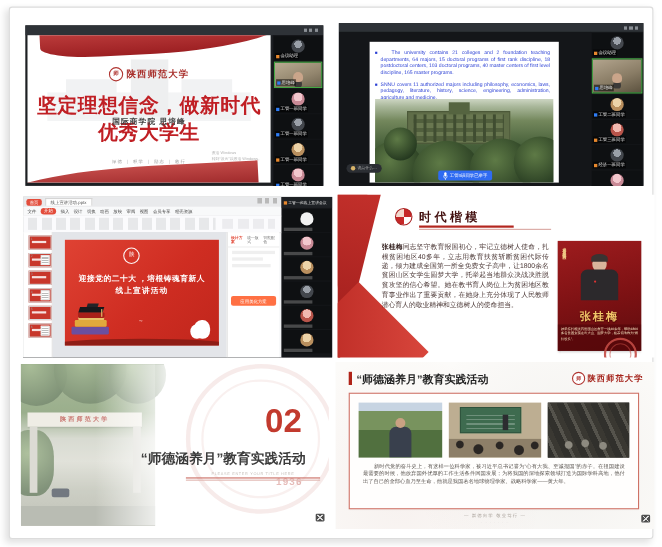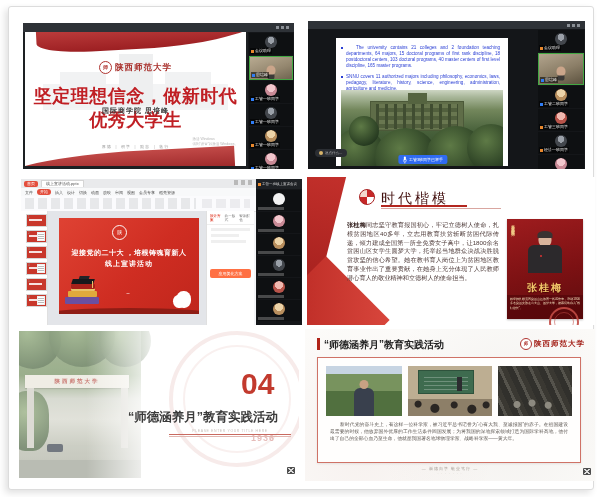--- a/index.html
+++ b/index.html
@@ -98,21 +98,21 @@
   .ml-head{height:10px;display:flex;align-items:center;gap:1px;padding:0 2px;font-size:3.5px;color:#ddd;white-space:nowrap;overflow:hidden;background:#1e2125;}
   .mrow{position:relative;height:21px;margin:1px;background:#0e1012;overflow:hidden;}
   .mbarname{position:absolute;left:1px;bottom:1px;width:26px;height:3px;background:rgba(120,120,120,.55);}
 
   
   .mr{background:#fff;}
   .mr-rib1{position:absolute;left:-30px;top:-20px;width:46px;height:220px;background:linear-gradient(#c5312c,#8f1514);transform:rotate(14deg);}
   .mr-rib2{position:absolute;left:-36px;top:-16px;width:30px;height:230px;background:#e0564b;transform:rotate(18deg);opacity:.85;}
   .mr-corner{position:absolute;left:-26px;bottom:-40px;width:90px;height:90px;background:linear-gradient(45deg,#b5241f,#d8463c);transform:rotate(45deg);}
   .emblem{position:absolute;left:52px;top:12px;width:14px;height:14px;border-radius:50%;border:1px solid #a22;background:conic-gradient(#c62828 0 90deg,#fff 90deg 180deg,#c62828 180deg 270deg,#f3d9ce 270deg);}
-  .mr-title{position:absolute;left:74px;top:13px;color:#43100f;font-size:14px;font-weight:normal;letter-spacing:3px;}
+  .mr-title{position:absolute;left:74px;top:13px;color:#43100f;font-size:11px;font-weight:bold;letter-spacing:3px;}
   .mr-under{position:absolute;left:74px;top:28px;width:86px;height:2px;background:#b3261f;}
   .mr-under:after{content:"";position:absolute;left:0;top:3px;width:120px;height:1px;background:#d9a6a0;}
   .mr-body{position:absolute;left:40px;top:44px;width:152px;color:#4d3a38;font-size:6.2px;line-height:8.8px;text-align:justify;}
   .mr-body b{color:#33201e;}
   .poster{position:absolute;left:200px;top:42px;width:76px;height:100px;background:linear-gradient(165deg,#9e1c1e 0%,#7c1113 55%,#5e0c0e 100%);overflow:hidden;box-shadow:0 1px 2px rgba(0,0,0,.25);}
   .vtext{position:absolute;left:3px;top:3px;height:55px;writing-mode:vertical-rl;font-size:3.5px;line-height:5px;color:#f3cf8a;letter-spacing:.5px;}
   .phead{position:absolute;left:50%;top:14px;transform:translateX(-50%);width:13px;height:14px;border-radius:45%;background:#d9b49c;}
   .phead:before{content:"";position:absolute;left:-1px;top:-2px;width:15px;height:7px;border-radius:50% 50% 0 0;background:#3a3332;}
   .pbody{position:absolute;left:50%;top:26px;transform:translateX(-50%);width:34px;height:28px;border-radius:6px 6px 0 0;background:#2c292c;}
   .pbadge{position:absolute;left:44%;top:36px;width:2px;height:2px;background:#d33;border-radius:50%;}
@@ -440,21 +440,21 @@
       <div class="gate-text">陕西师范大学</div>
       <div class="post" style="left:8px;"></div>
       <div class="post" style="left:102px;"></div>
       <div class="bl-car"></div>
       <div class="bl-street"></div>
     </div>
     <div class="bl-wash"></div>
     <div class="bl-fade"></div>
     <div class="bl-ring"></div>
     <div class="bl-1944">1936</div>
-    <div class="bl-num">04</div>
+    <div class="bl-num">02</div>
     <div class="bl-title">“师德涵养月”教育实践活动</div>
     <div class="bl-sub">PLEASE ENTER YOUR TITLE HERE</div>
     <div class="corner-box" style="right:4px;bottom:4px;"></div>
   </div>
 
   <div class="panel br" style="left:296px;top:322px;width:290px;height:152px;">
     <div class="br-bar"></div>
     <div class="br-title">“师德涵养月”教育实践活动</div>
     <div class="br-logo">
       <div class="seal">师</div>

